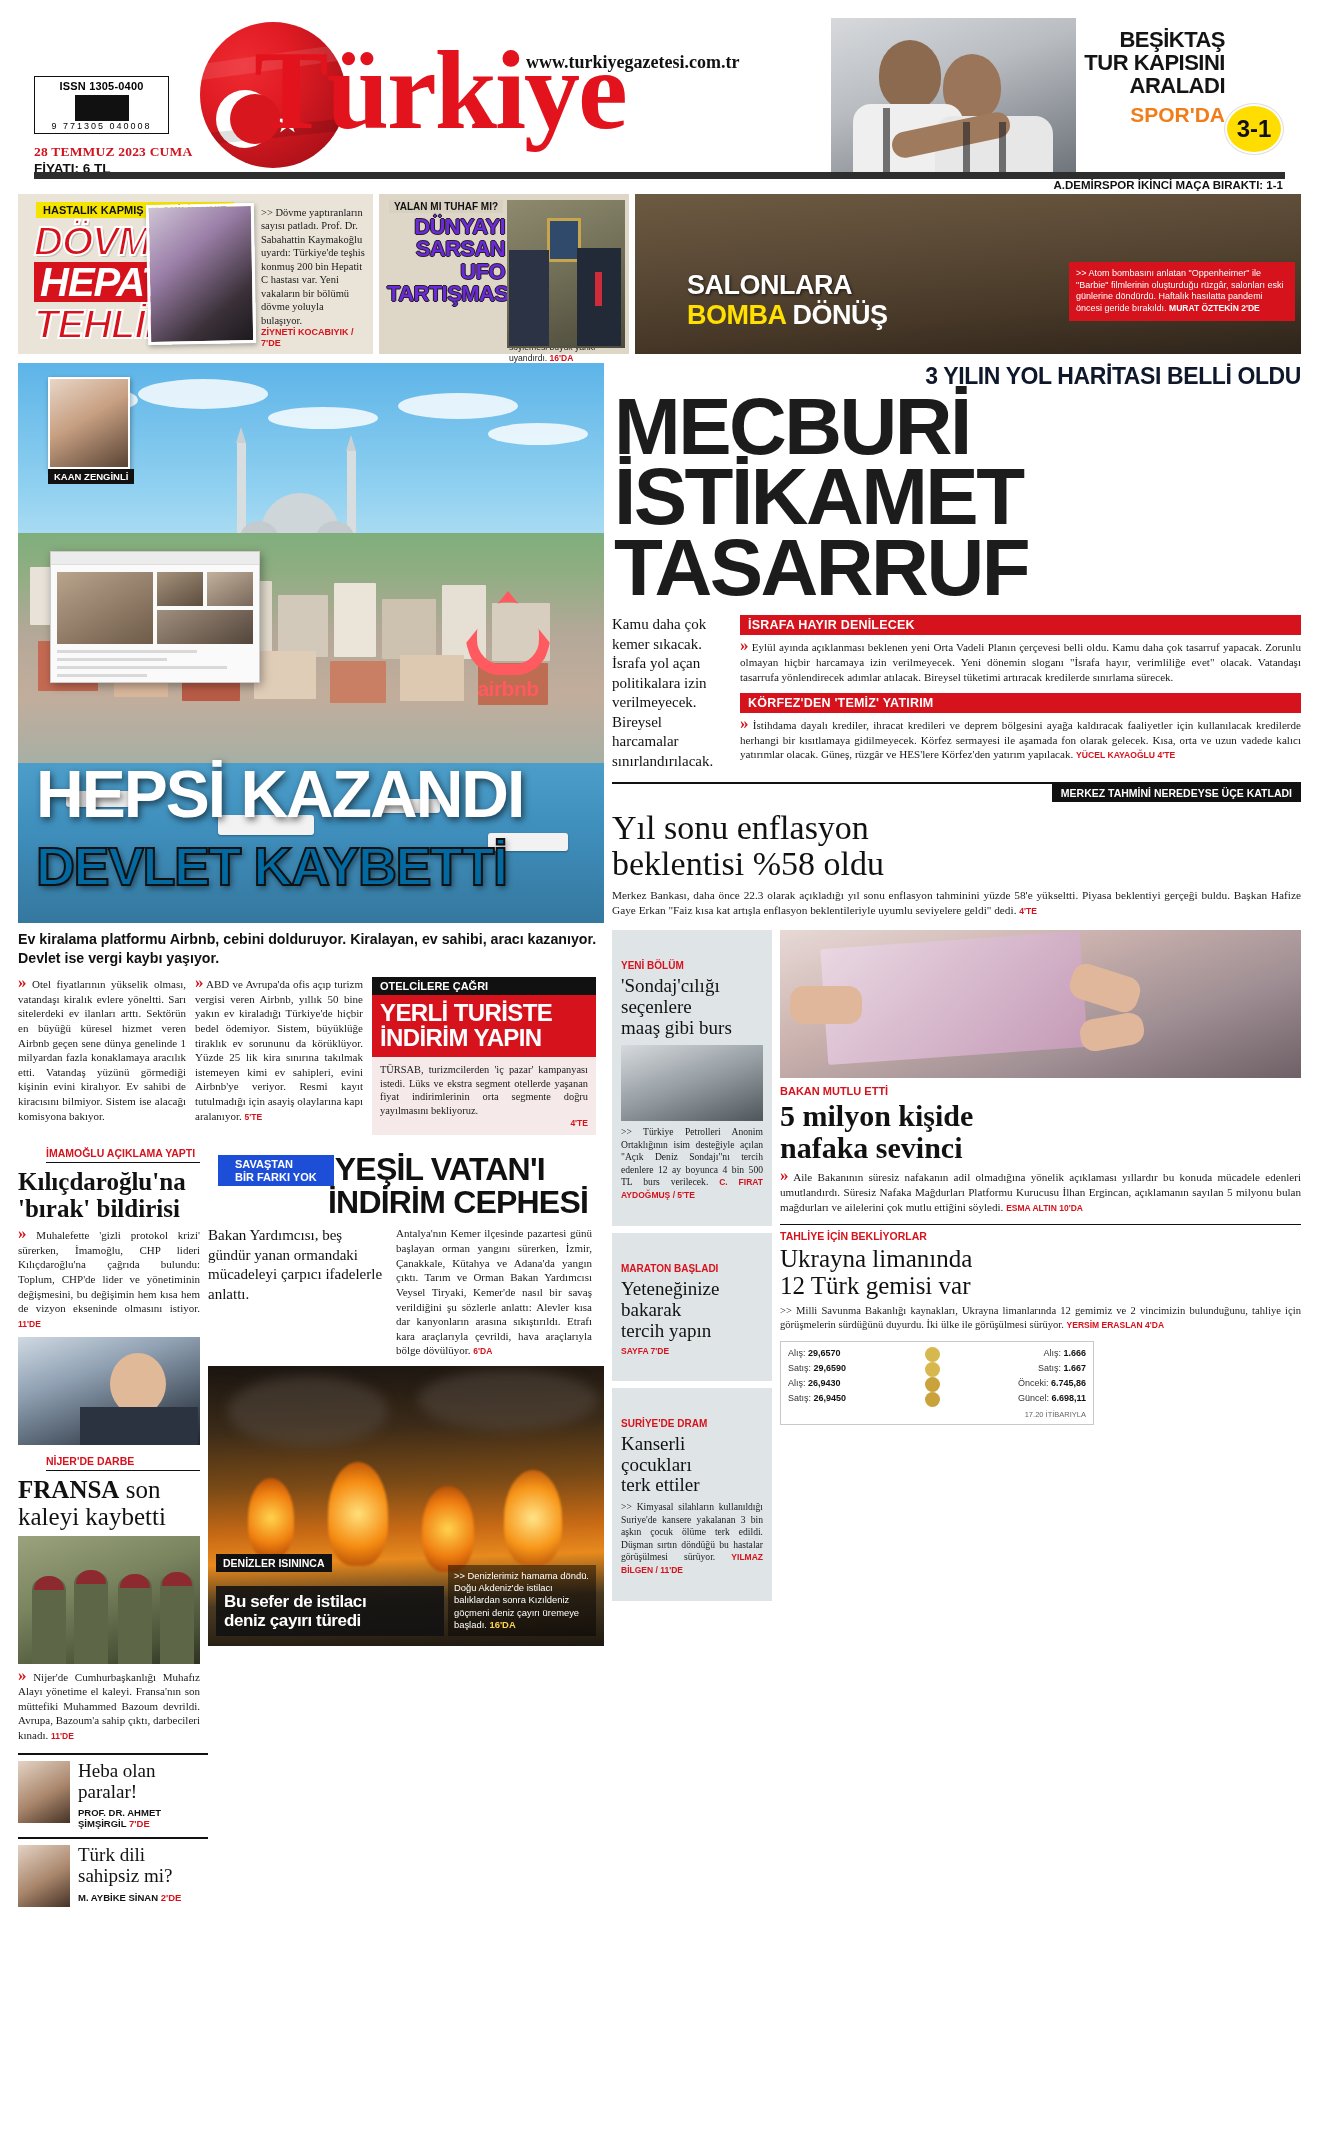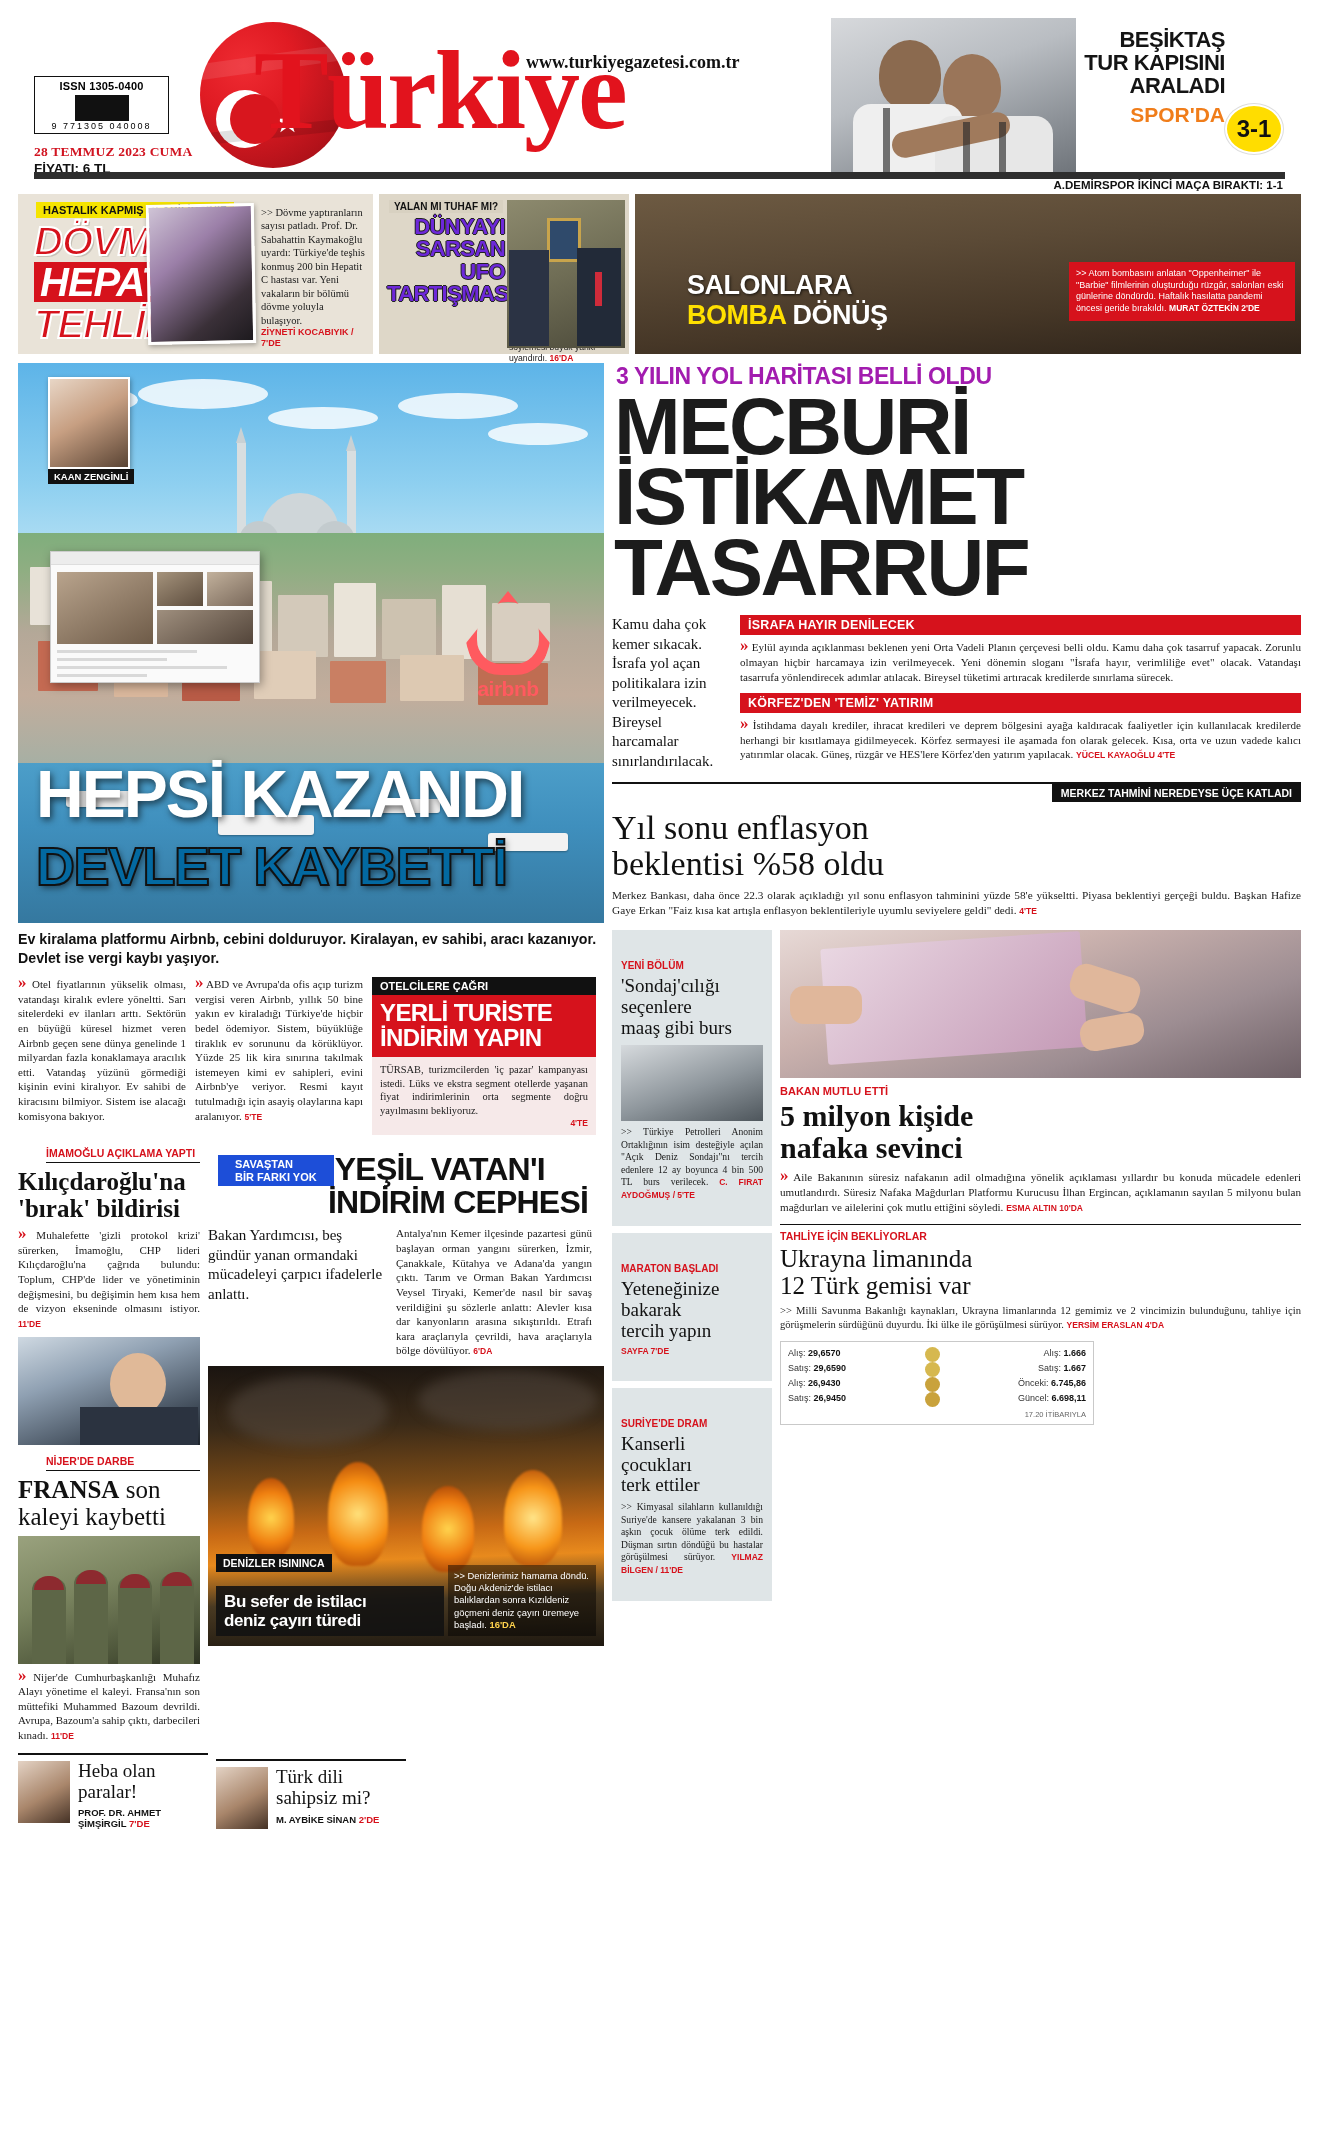--- a/index.html
+++ b/index.html
@@ -258,22 +258,22 @@
     font-weight:700; font-size:24px; line-height:1.04; padding:6px 8px; letter-spacing:-.6px;
   }
   .otel-body {
     background:#f6e9e9; font-family:"Liberation Serif", serif; font-size:10.4px; line-height:1.32;
     padding:6px 8px; color:#1a1a1a; text-align:justify;
   }
   .pg-ref { font-family:"Liberation Sans", sans-serif; font-size:8.5px; font-weight:700; color:#d6121c;}
 
   
   .mec-kicker {
-    font-family:"Liberation Sans", sans-serif; font-weight:700; font-size:23px; color:#a21caf;
-    letter-spacing:-.4px; margin-left:4px;
+    font-family:"Liberation Sans", sans-serif; font-weight:700; font-size:23px; color:#0f172a;
+    letter-spacing:-.4px; margin-left:4px;text-align:right;
   }
   .mec-head {
     font-family:"Liberation Sans", sans-serif; font-weight:700; font-size:80px; color:#1c1c1c;
     line-height:.88; letter-spacing:-2.5px; margin-top:2px; margin-left:2px;
   }
   .mec-under { display:flex; gap:10px; margin-top:12px; }
   .mec-lead {
     width:118px; font-family:"Liberation Serif", serif; font-size:15px; line-height:1.3; color:#111;
   }
   .mec-right { flex:1; }
@@ -385,21 +385,21 @@
 
   .mutlu-kicker { color:#d6121c; font-family:"Liberation Sans", sans-serif; font-weight:700; font-size:11px; margin-top:7px; display:block;}
   .mutlu-head { font-family:"Liberation Serif", serif; font-weight:700; font-size:30px; line-height:1.06; color:#111; margin-top:3px;}
   .mutlu-body { font-family:"Liberation Serif", serif; font-size:11.1px; line-height:1.34; color:#1a1a1a; margin-top:6px; text-align:justify;}
 
   .ukr-kicker { color:#d6121c; font-family:"Liberation Sans", sans-serif; font-weight:700; font-size:10.5px; border-top:1.5px solid #111; padding-top:5px; display:block; margin-top:9px;}
   .ukr-head { font-family:"Liberation Serif", serif; font-size:25px; line-height:1.08; color:#111; margin-top:3px;}
   .ukr-body { font-family:"Liberation Serif", serif; font-size:10.6px; line-height:1.32; color:#1a1a1a; margin-top:5px; text-align:justify;}
 
   
-  .bottombar { display:flex; gap:8px; margin-top:10px; align-items:flex-end; }
+  .bottombar { display:flex; gap:8px; margin-top:10px; align-items:flex-start;flex-direction:column; }
   .bb-op {
     width:286px; border-top:2px solid #111; padding-top:6px; display:flex; gap:8px;
   }
   .bb-avatar {
     width:52px; height:62px; background:linear-gradient(150deg,#e4d3c5,#a9866b 55%,#453226);
     flex:0 0 52px;
   }
   .bb-optitle { font-family:"Liberation Serif", serif; font-size:19px; line-height:1.1; color:#111;}
   .bb-opname { font-family:"Liberation Sans", sans-serif; font-size:9.5px; font-weight:700; color:#111; margin-top:5px;}
   .bb-opname .pg { color:#d6121c; }

